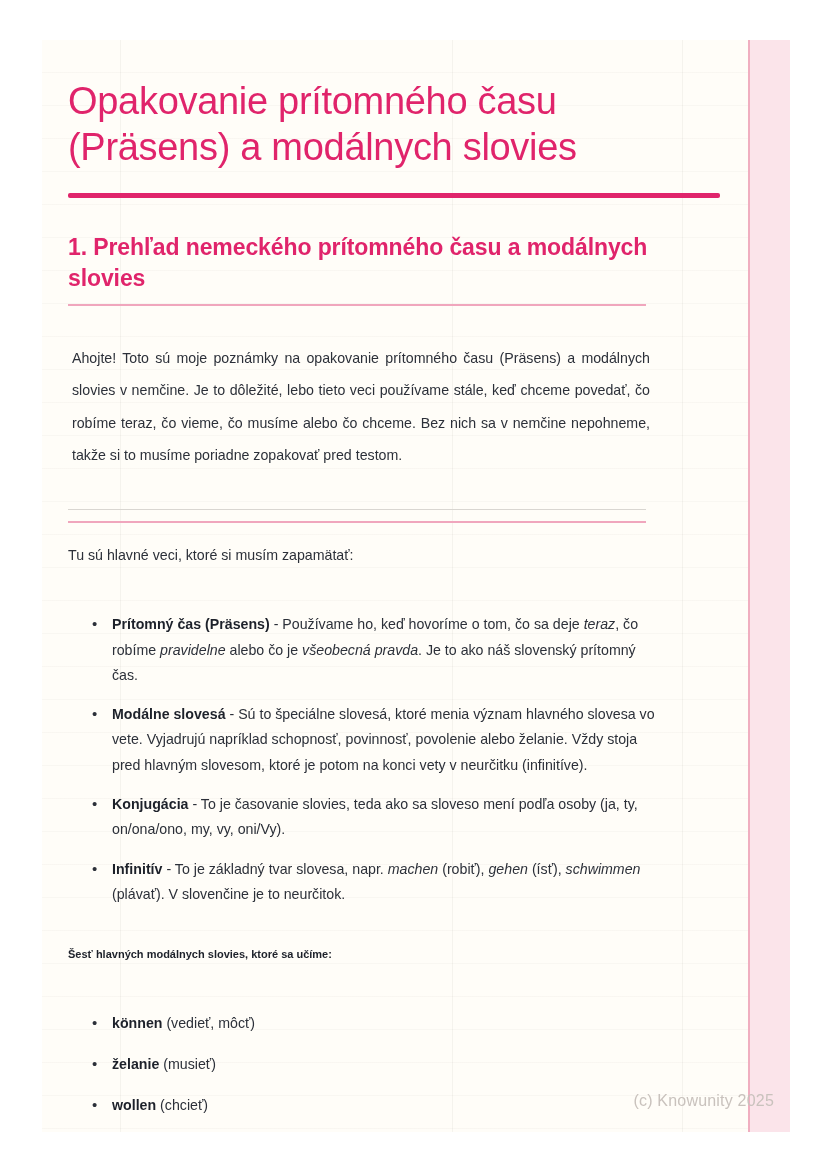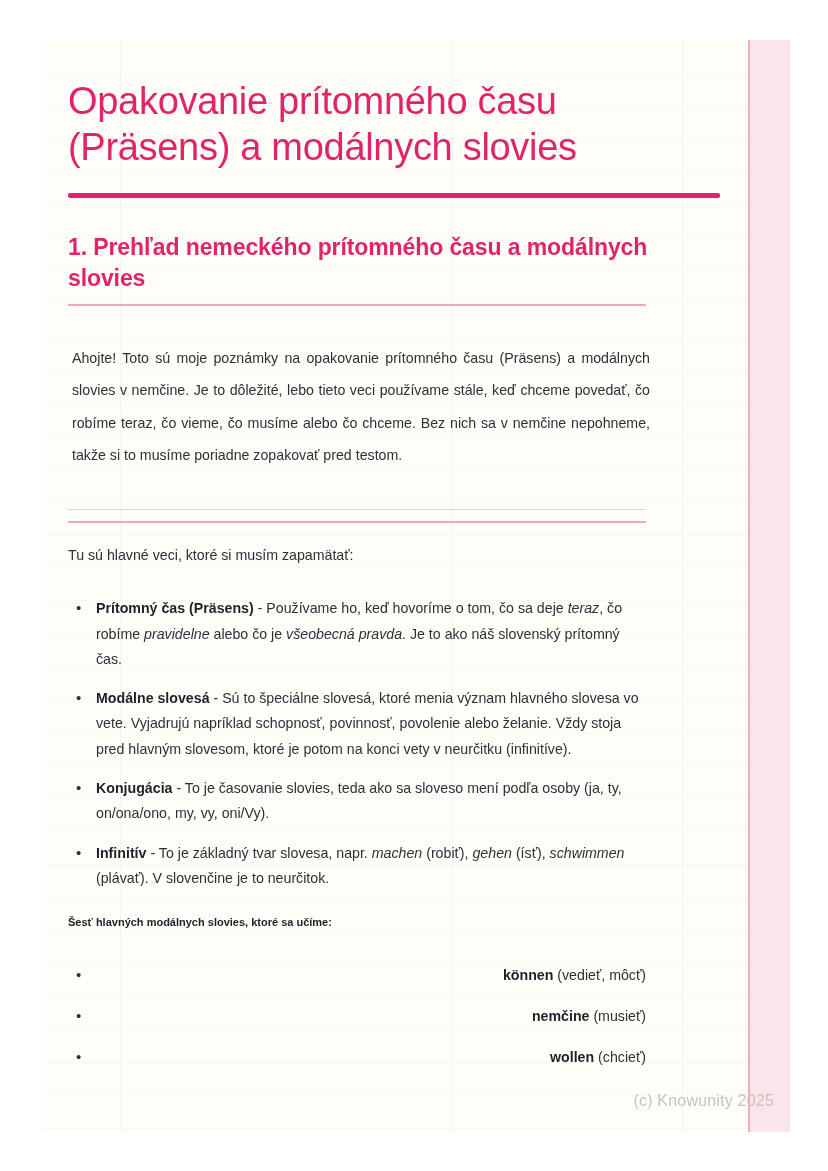--- a/index.html
+++ b/index.html
@@ -135,42 +135,42 @@
   }
 
   .divider {
     margin-top: 38px;
     height: 1px;
     width: 578px;
     background: #d9d6d1;
   }
 
   ul.blist {
-    margin: 0;
+    margin: 16px;
     padding: 14px 0 0 0;
     list-style: none;
     width: 578px;
   }
   ul.blist li {
     position: relative;
     padding-left: 28px;
     margin-top: 14px;
     font-size: 14.2px;
     line-height: 1.78;
     color: #2c3039;
   }
   ul.blist li::before {
     content: "\2022";
     position: absolute;
     left: 8px;
     top: -1px;
     font-size: 15px;
     color: #2c3039;
   }
-  ul.blist.tight li { margin-top: 16px; text-align: right; }
+  ul.blist.tight li { margin-top: 16px; }
   ul.blist li b { font-weight: 700; color: #1d212a; }
   ul.blist li i { font-style: italic; }
 
   .watermark {
     position: absolute;
     right: 16px;
     bottom: 22px;
     font-size: 16px;
     color: #c9c2bd;
     letter-spacing: 0.2px;
@@ -204,20 +204,20 @@
         <li><b>Prítomný čas (Präsens)</b><span> - </span><span>Používame ho, keď hovoríme o tom, čo sa deje </span><i>teraz</i><span>, čo robíme </span><i>pravidelne</i><span> alebo čo je </span><i>všeobecná pravda</i><span>. Je to ako náš slovenský prítomný čas.</span></li>
         <li><b>Modálne slovesá</b><span> - </span><span>Sú to špeciálne slovesá, ktoré menia význam hlavného slovesa vo vete. Vyjadrujú napríklad schopnosť, povinnosť, povolenie alebo želanie. Vždy stoja pred hlavným slovesom, ktoré je potom na konci vety v neurčitku (infinitíve).</span></li>
         <li><b>Konjugácia</b><span> - </span><span>To je časovanie slovies, teda ako sa sloveso mení podľa osoby (ja, ty, on/ona/ono, my, vy, oni/Vy).</span></li>
         <li><b>Infinitív</b><span> - </span><span>To je základný tvar slovesa, napr. </span><i>machen</i><span> (robiť), </span><i>gehen</i><span> (ísť), </span><i>schwimmen</i><span> (plávať). V slovenčine je to neurčitok.</span></li>
       </ul>
 
     <p class="bold-line">Šesť hlavných modálnych slovies, ktoré sa učíme:</p>
 
     <ul class="blist tight" id="modal-verb-list">
         <li><b>können</b><span> (vedieť, môcť)</span></li>
-        <li><b>nemčine</b><span> (musieť)</span></li>
+        <li><b>želanie</b><span> (musieť)</span></li>
         <li><b>wollen</b><span> (chcieť)</span></li>
       </ul>
 
   </div>
 
   <div class="watermark">(c) Knowunity 2025</div>
 </div>
 
 </body></html>

